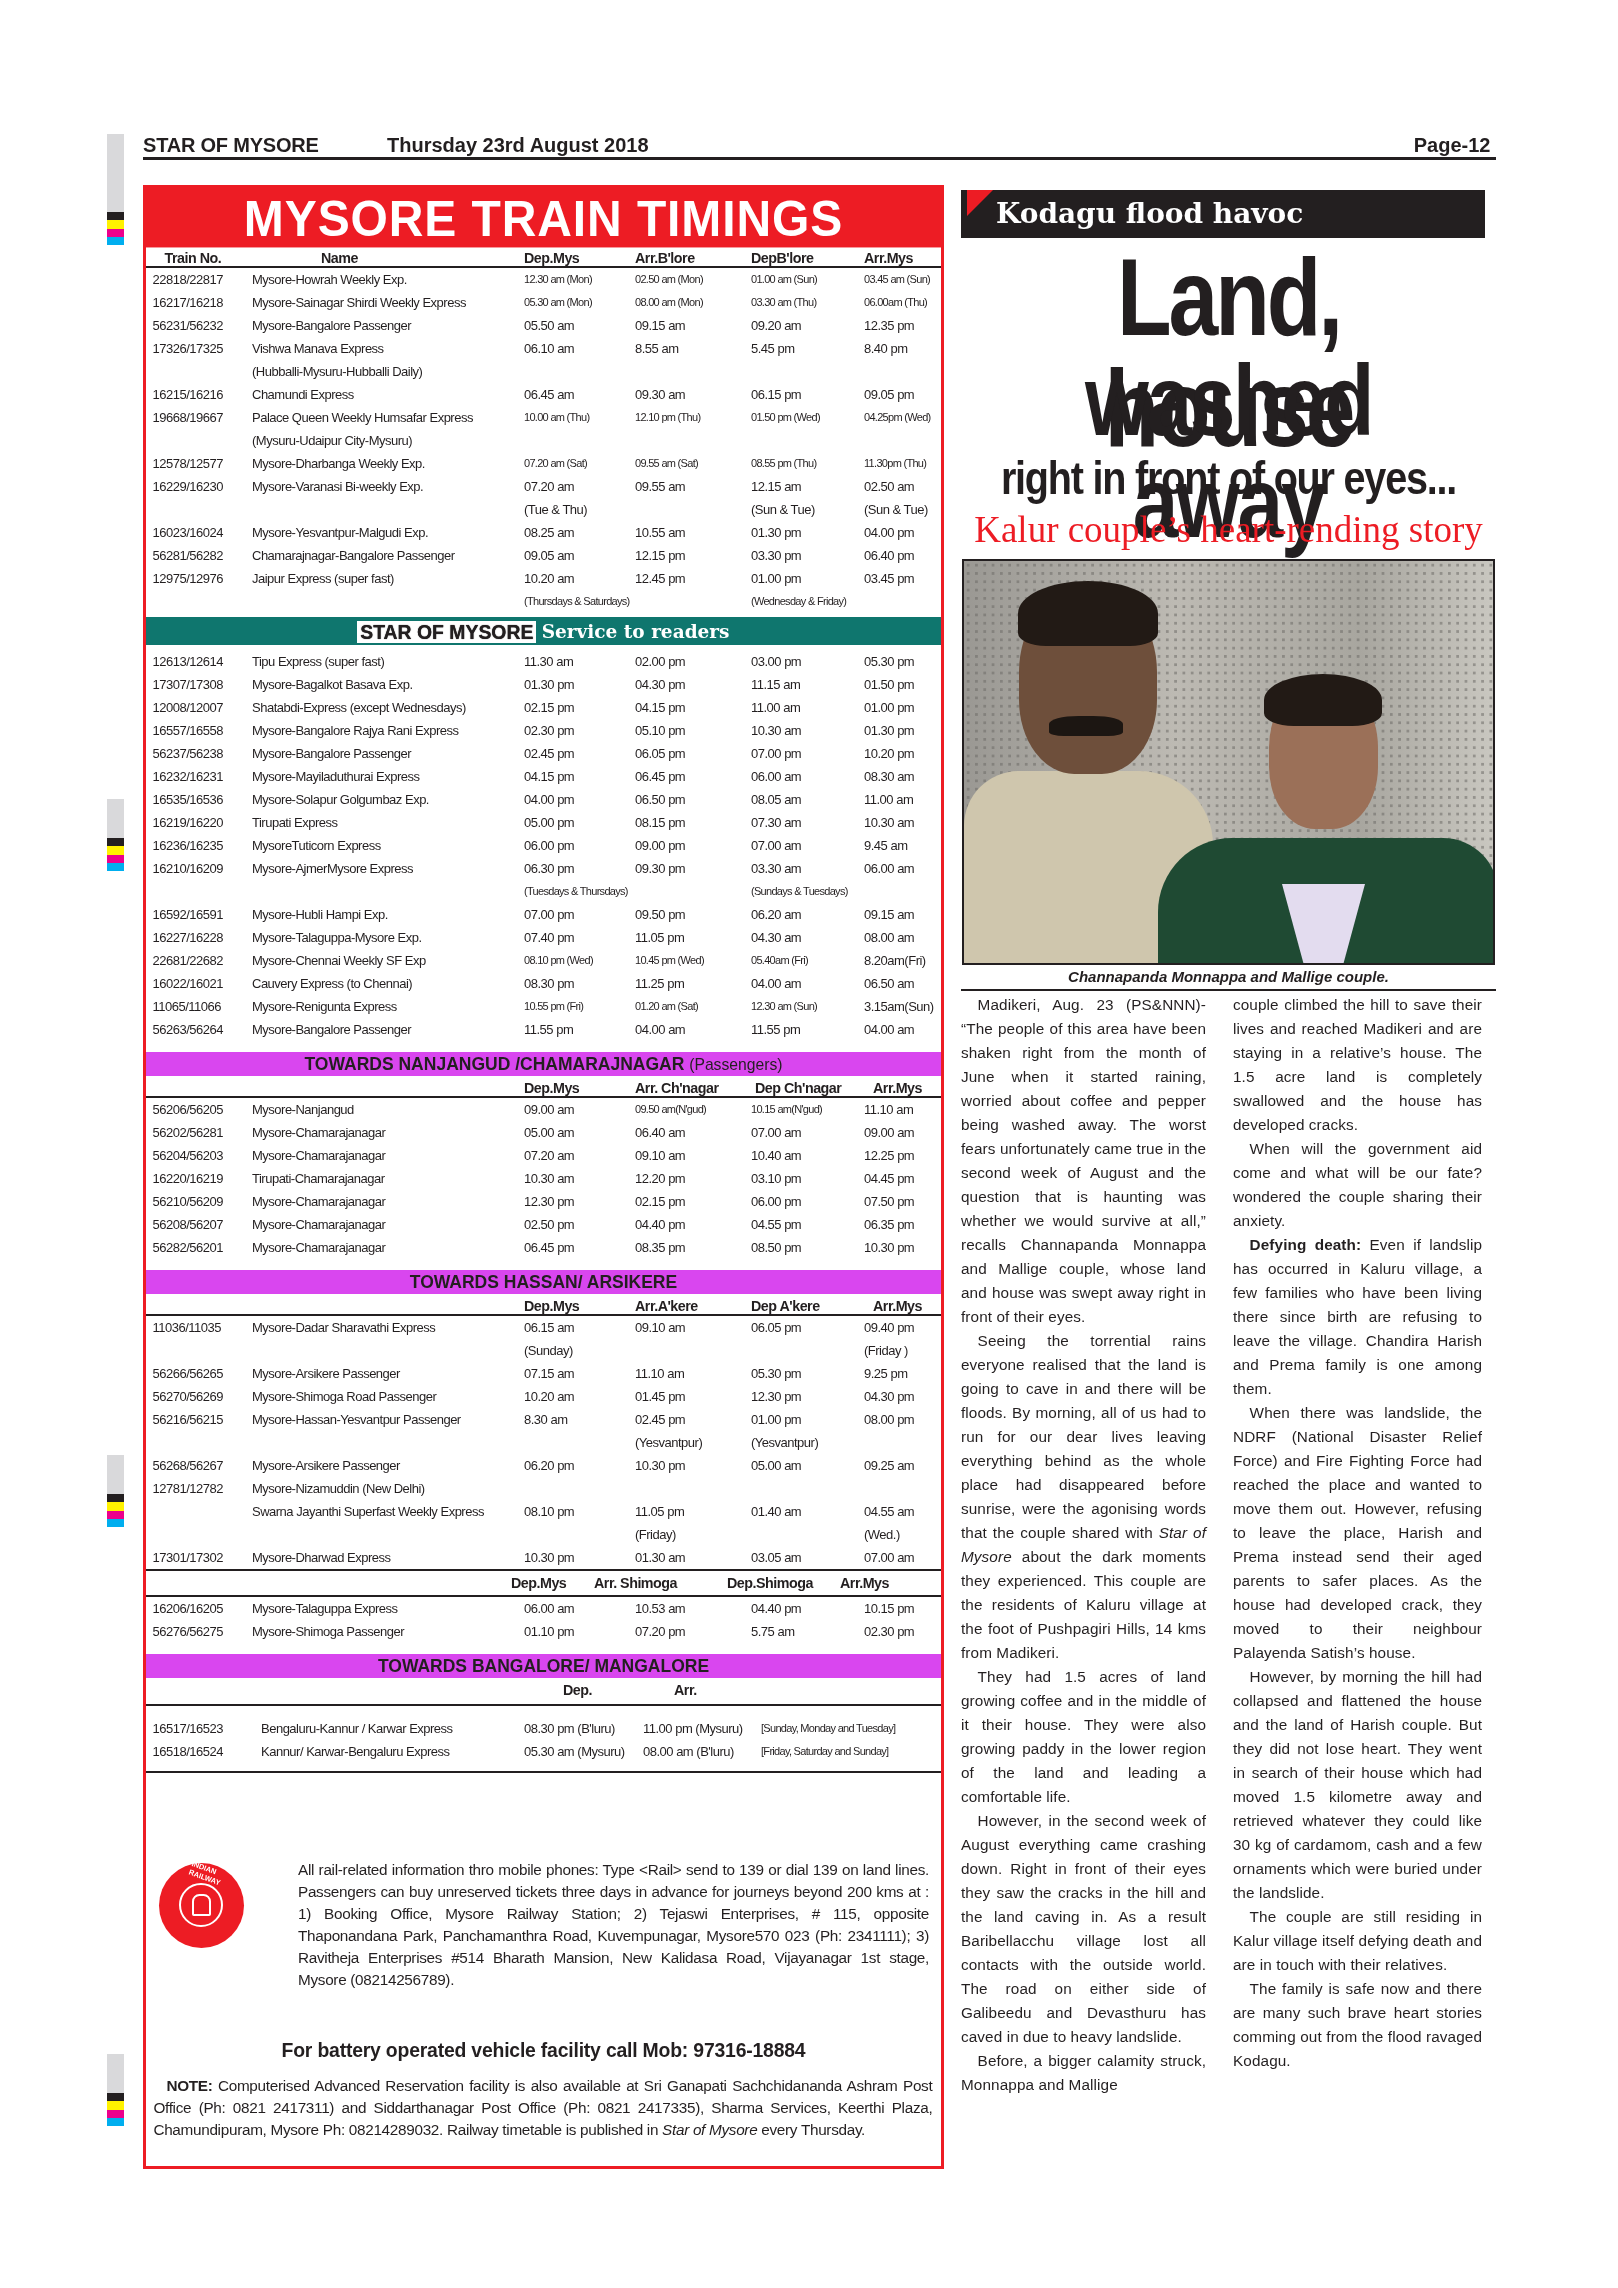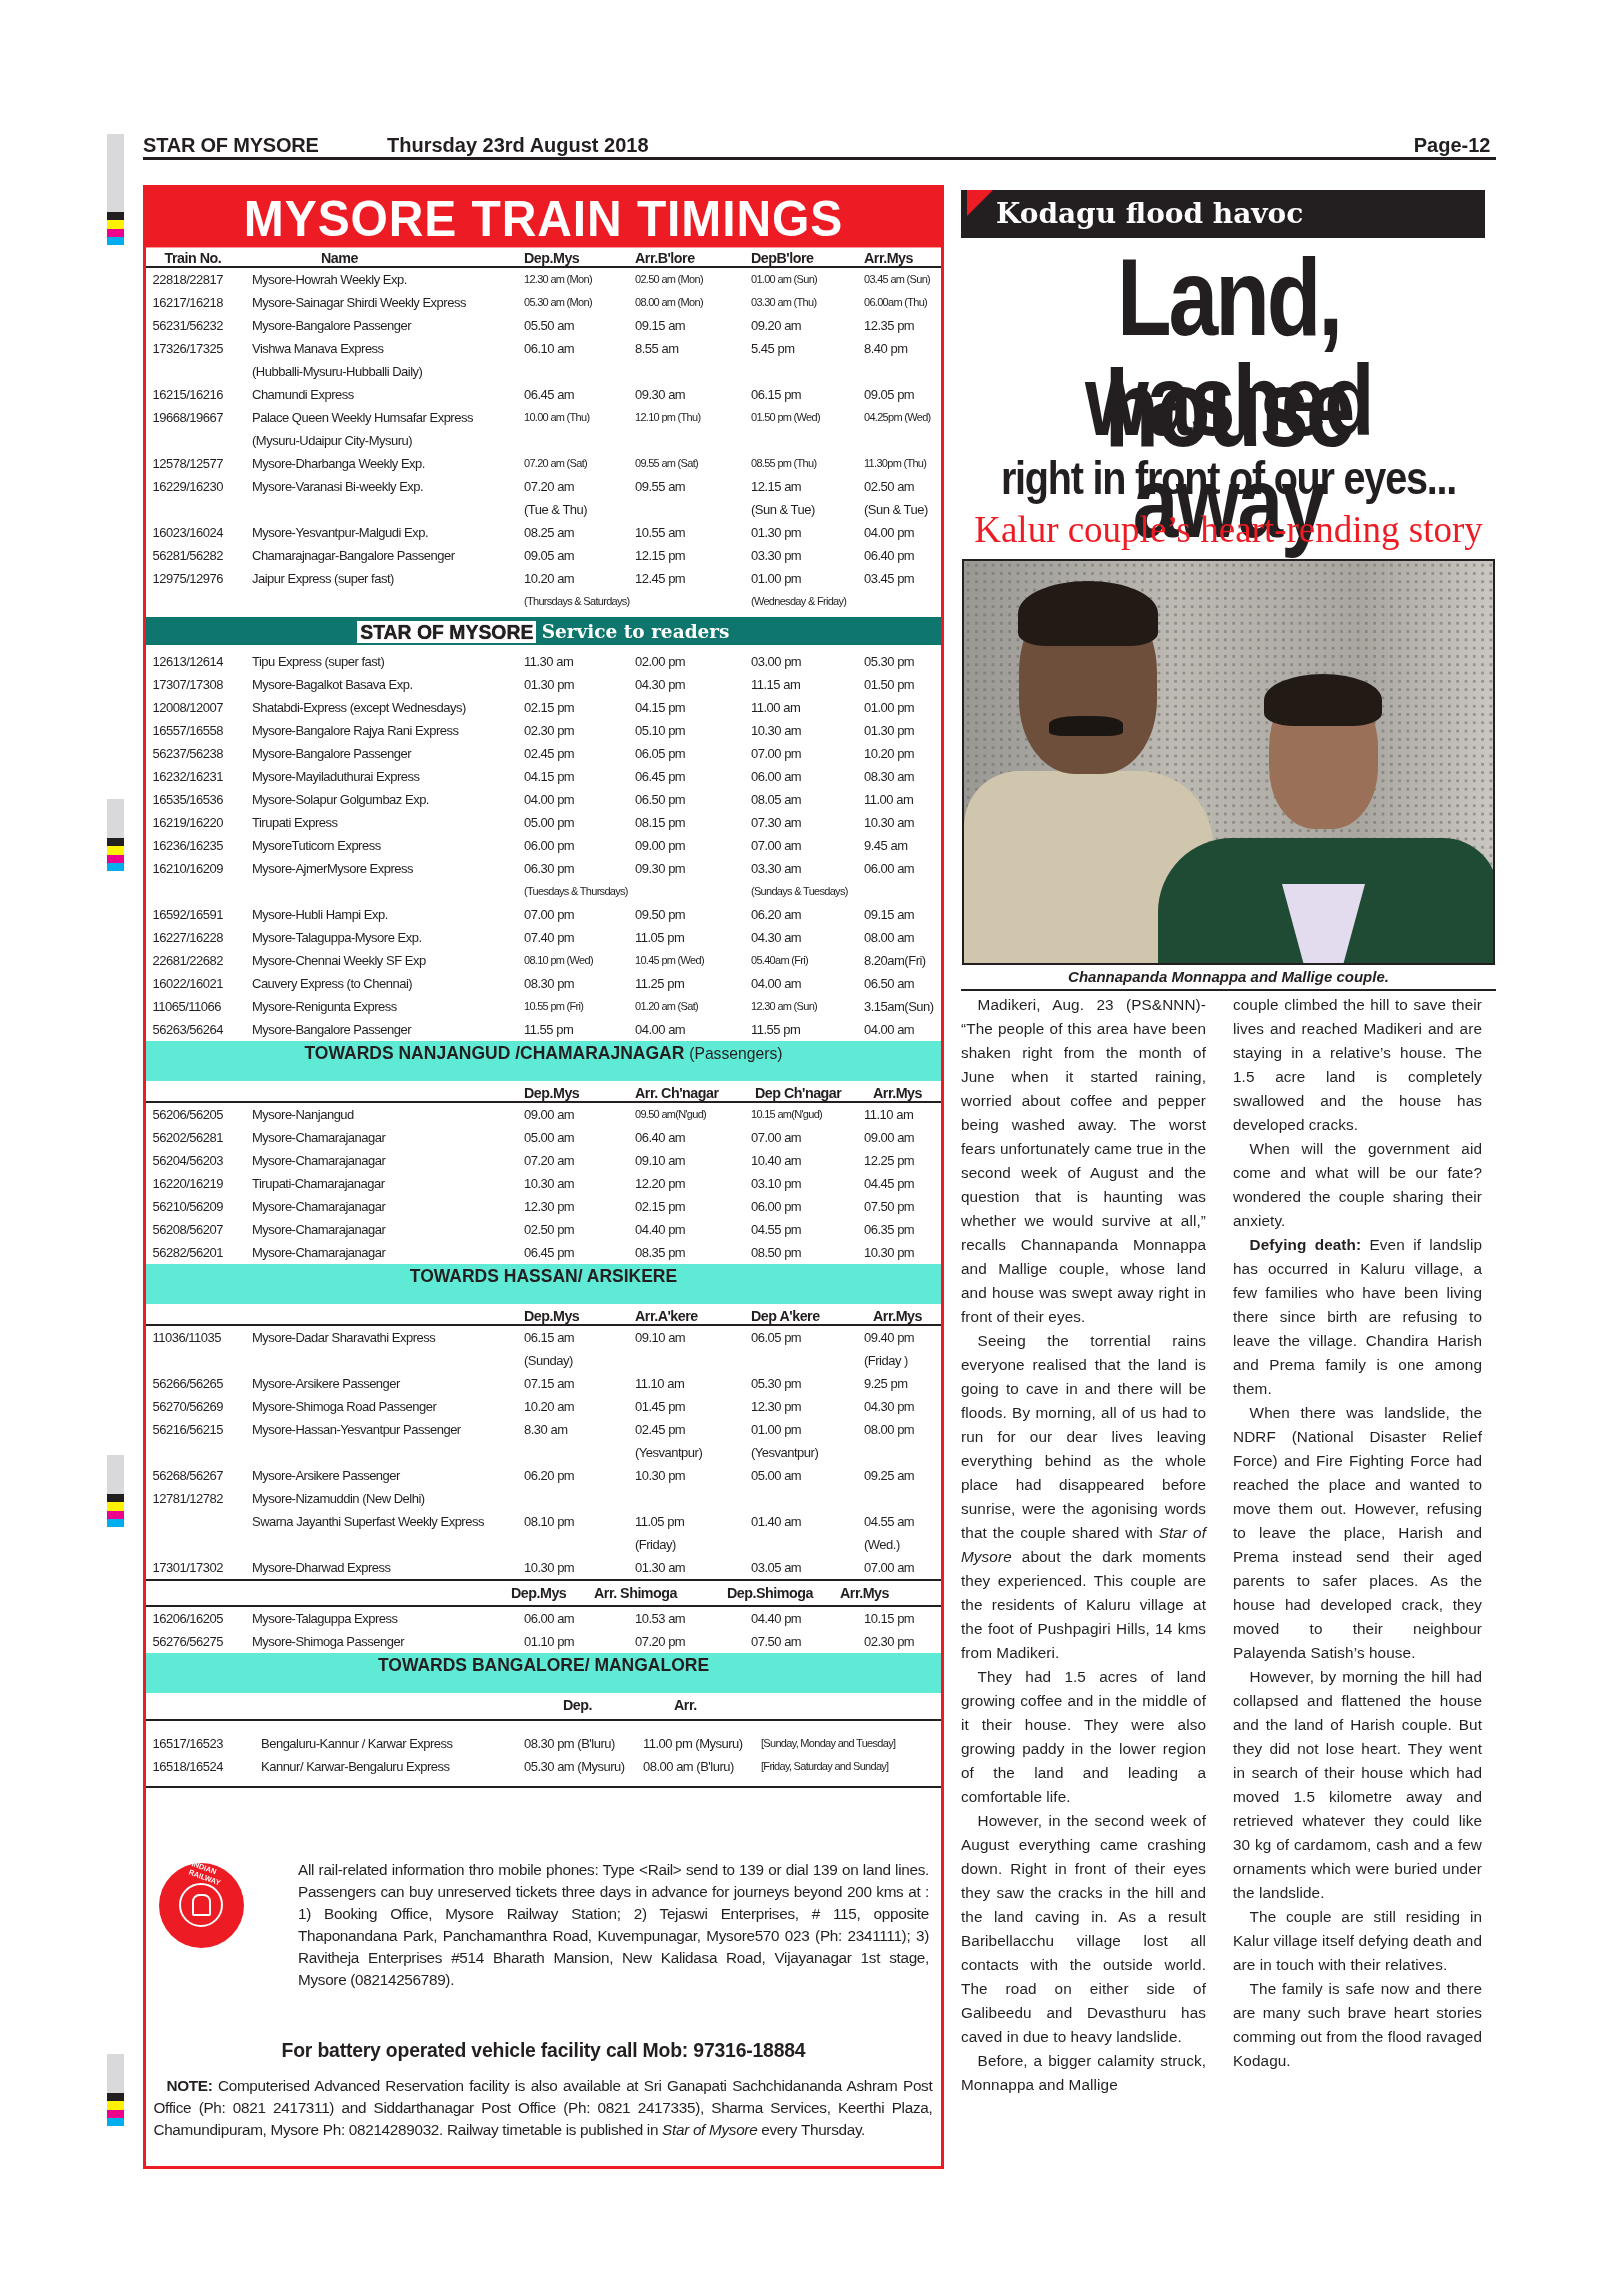--- a/index.html
+++ b/index.html
@@ -28,21 +28,21 @@
   .row span { position: absolute; top: 0; }
   .c-no { left: 6.5px; }
   .c-name { left: 106px; }
   .c-1 { left: 378px; }
   .c-2 { left: 489px; }
   .c-3 { left: 605px; }
   .c-4 { left: 718px; }
   .c-4 .sm, .sm { font-size: 11px; letter-spacing: -0.7px; }
   .hdr { height: 22px; font-weight: bold; font-size: 14.3px; line-height: 24px; border-bottom: 2.8px solid #231f20; }
   .hdr span { position: absolute; top: 0; }
-  .band { height: 40px; background: #5eead4; text-align: center; font-weight: bold; font-size: 17.5px; line-height: 25px; }
+  .band { height: 24px; background: #d946ef; text-align: center; font-weight: bold; font-size: 17.5px; line-height: 25px; margin-top: 11px; }
   .band .light { font-weight: normal; font-size: 15.7px; }
   .redband { height: 28px; background: #0f766e; text-align: center; line-height: 28px; margin: 3.7px 0 5.5px; }
   .redband .som { display: inline-block; background: #fff; color: #231f20; font-weight: bold; font-size: 19.4px; padding: 0 2.8px; line-height: 22px; vertical-align: middle; text-shadow: 0 0 0.9px #000; }
   .redband .svc { color: #fff; font-family: "DejaVu Serif", serif; font-size: 18.5px; font-weight: bold; vertical-align: middle; margin-left: 5.5px; }
   .line-sep { border-top: 2.8px solid #231f20; }
 
   .info { position: absolute; left: 0; top: 1669px; width: 100%; }
   .logo { position: absolute; left: 13px; top: 5.5px; width: 85px; height: 85px; border-radius: 50%; background: #ed1c24; }
   .logo .inner { position: absolute; left: 20px; top: 20px; width: 44px; height: 44px; border-radius: 50%; border: 2.8px solid #fff; }
   .logo .emb { position: absolute; left: 33px; top: 31px; width: 18.5px; height: 22px; border: 2.8px solid #fff; border-radius: 7.4px 7.4px 1.8px 1.8px; }
@@ -575,21 +575,21 @@
           <span class="c-1">06.00 am</span>
           <span class="c-2">10.53 am</span>
           <span class="c-3">04.40 pm</span>
           <span class="c-4">10.15 pm</span>
         </div>
         <div class="row">
           <span class="c-no">56276/56275</span>
           <span class="c-name">Mysore-Shimoga Passenger</span>
           <span class="c-1">01.10 pm</span>
           <span class="c-2">07.20 pm</span>
-          <span class="c-3">07.50 am</span>
+          <span class="c-3">5.75 am</span>
           <span class="c-4">02.30 pm</span>
         </div>
       </div>
 
     <div class="band">TOWARDS BANGALORE/ MANGALORE</div>
     <div class="row hdr" style="height:28px">
       <span style="left:417px">Dep.</span>
       <span style="left:528px">Arr.</span>
     </div>
     <div id="sec6" style="padding-top:11px; padding-bottom:7.4px; border-bottom:2.8px solid #231f20;">

